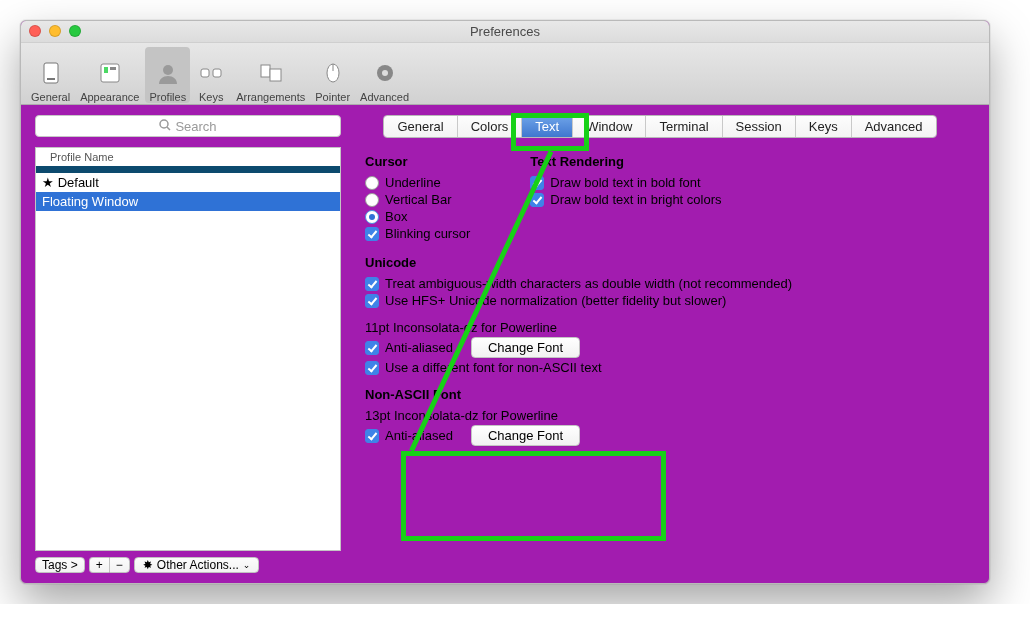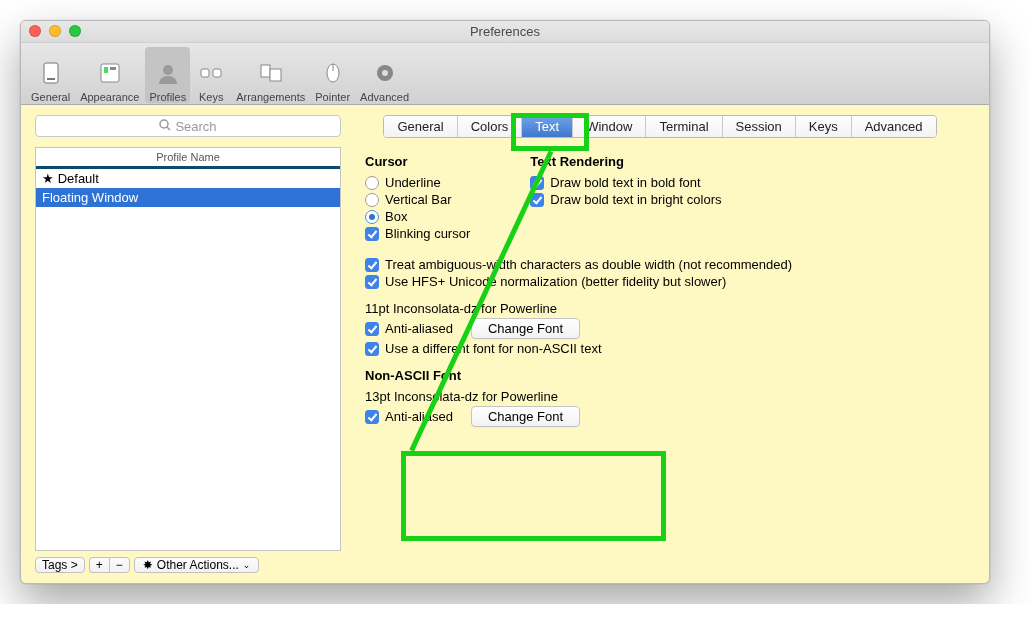--- a/index.html
+++ b/index.html
@@ -12,21 +12,21 @@
     color: #000;
   }
   .window {
     width: 970px;
     height: 564px;
     border: 1px solid #b9b9b9;
     border-radius: 6px;
     box-shadow: 0 20px 45px rgba(0,0,0,0.35), 0 0 0 1px rgba(0,0,0,0.05);
     overflow: hidden;
     position: relative;
-    background: #fef9c3;
+    background: #a21caf;
   }
   .titlebar {
     height: 22px;
     background: linear-gradient(#e8e8e8, #dcdcdc);
     display: flex;
     align-items: center;
     justify-content: center;
     position: relative;
     border-bottom: 1px solid #cfcfcf;
   }
@@ -97,25 +97,24 @@
     margin-top: 10px;
     flex: 1;
     background: #fff;
     border: 1px solid #c4c4c4;
     display: flex;
     flex-direction: column;
     overflow: hidden;
   }
   .listhead {
     background: #fff;
-    border-bottom: 3px solid #0c4a6e;
+    border-bottom: 7px solid #0c4a6e;
     font-size: 11px;
     color: #555;
     padding: 3px 14px;
-    text-align: center;
   }
   .row {
     padding: 2px 6px;
     display:flex; align-items:center; gap:4px;
     font-size: 13px;
   }
   .row.selected { background: #2f72d6; color: #fff; }
   .bottombar {
     margin-top: 6px;
     display: flex;
@@ -378,20 +377,21 @@
                 <span>Draw bold text in bold font</span>
               </label>
             <label class="field">
                 <input type="checkbox" checked="" style="">
                 <span>Draw bold text in bright colors</span>
               </label>
           </div>
         </div>
 
         <div class="group">
+          <div class="grouptitle">Unicode</div>
           <label class="field">
               <input type="checkbox" checked="" style="">
               <span>Treat ambiguous-width characters as double width (not recommended)</span>
             </label>
           <label class="field">
               <input type="checkbox" checked="" style="">
               <span>Use HFS+ Unicode normalization (better fidelity but slower)</span>
             </label>
         </div>
 

